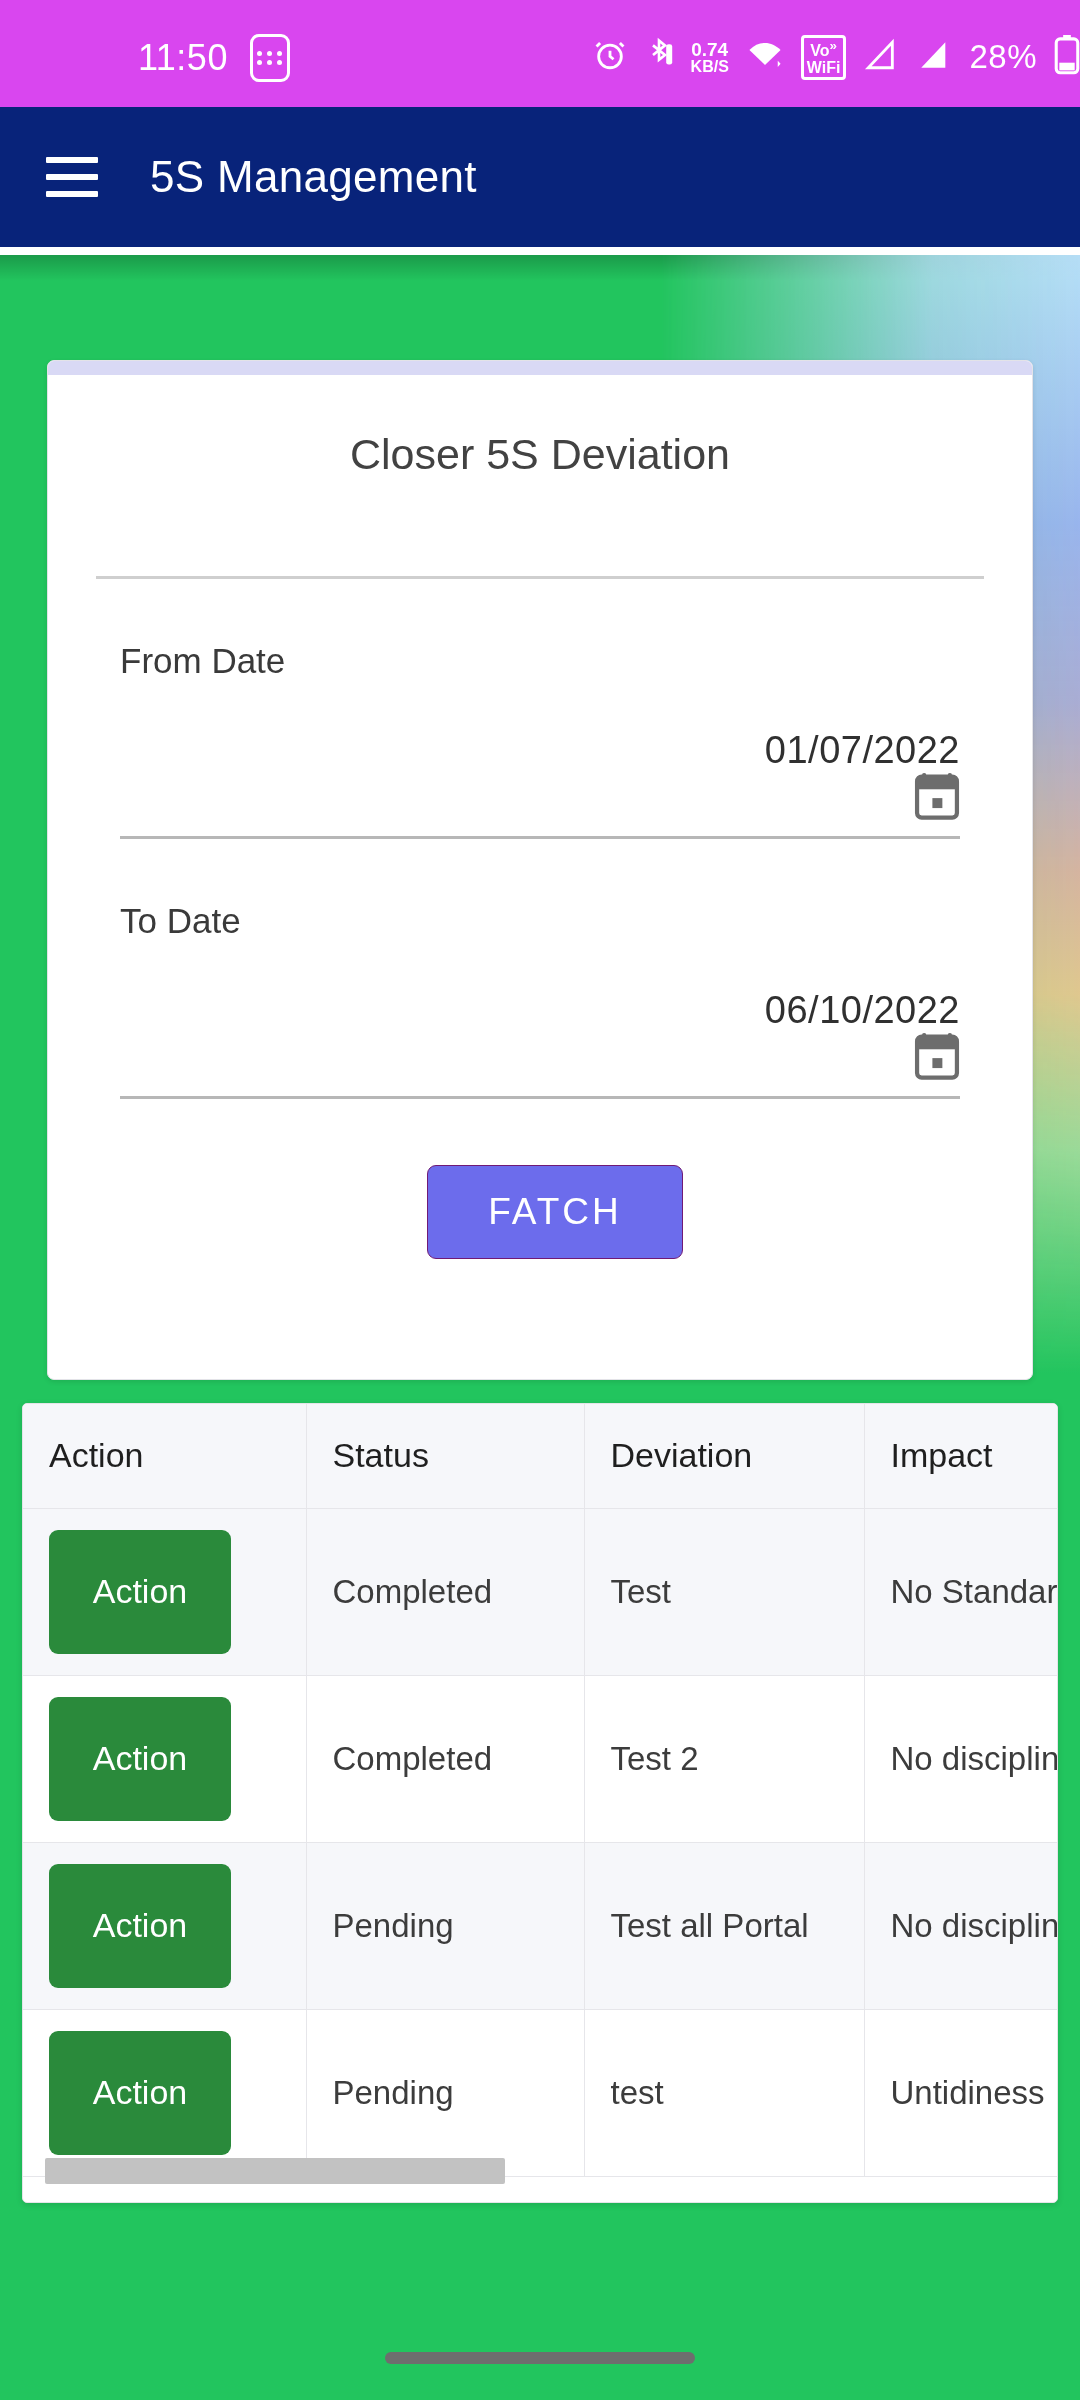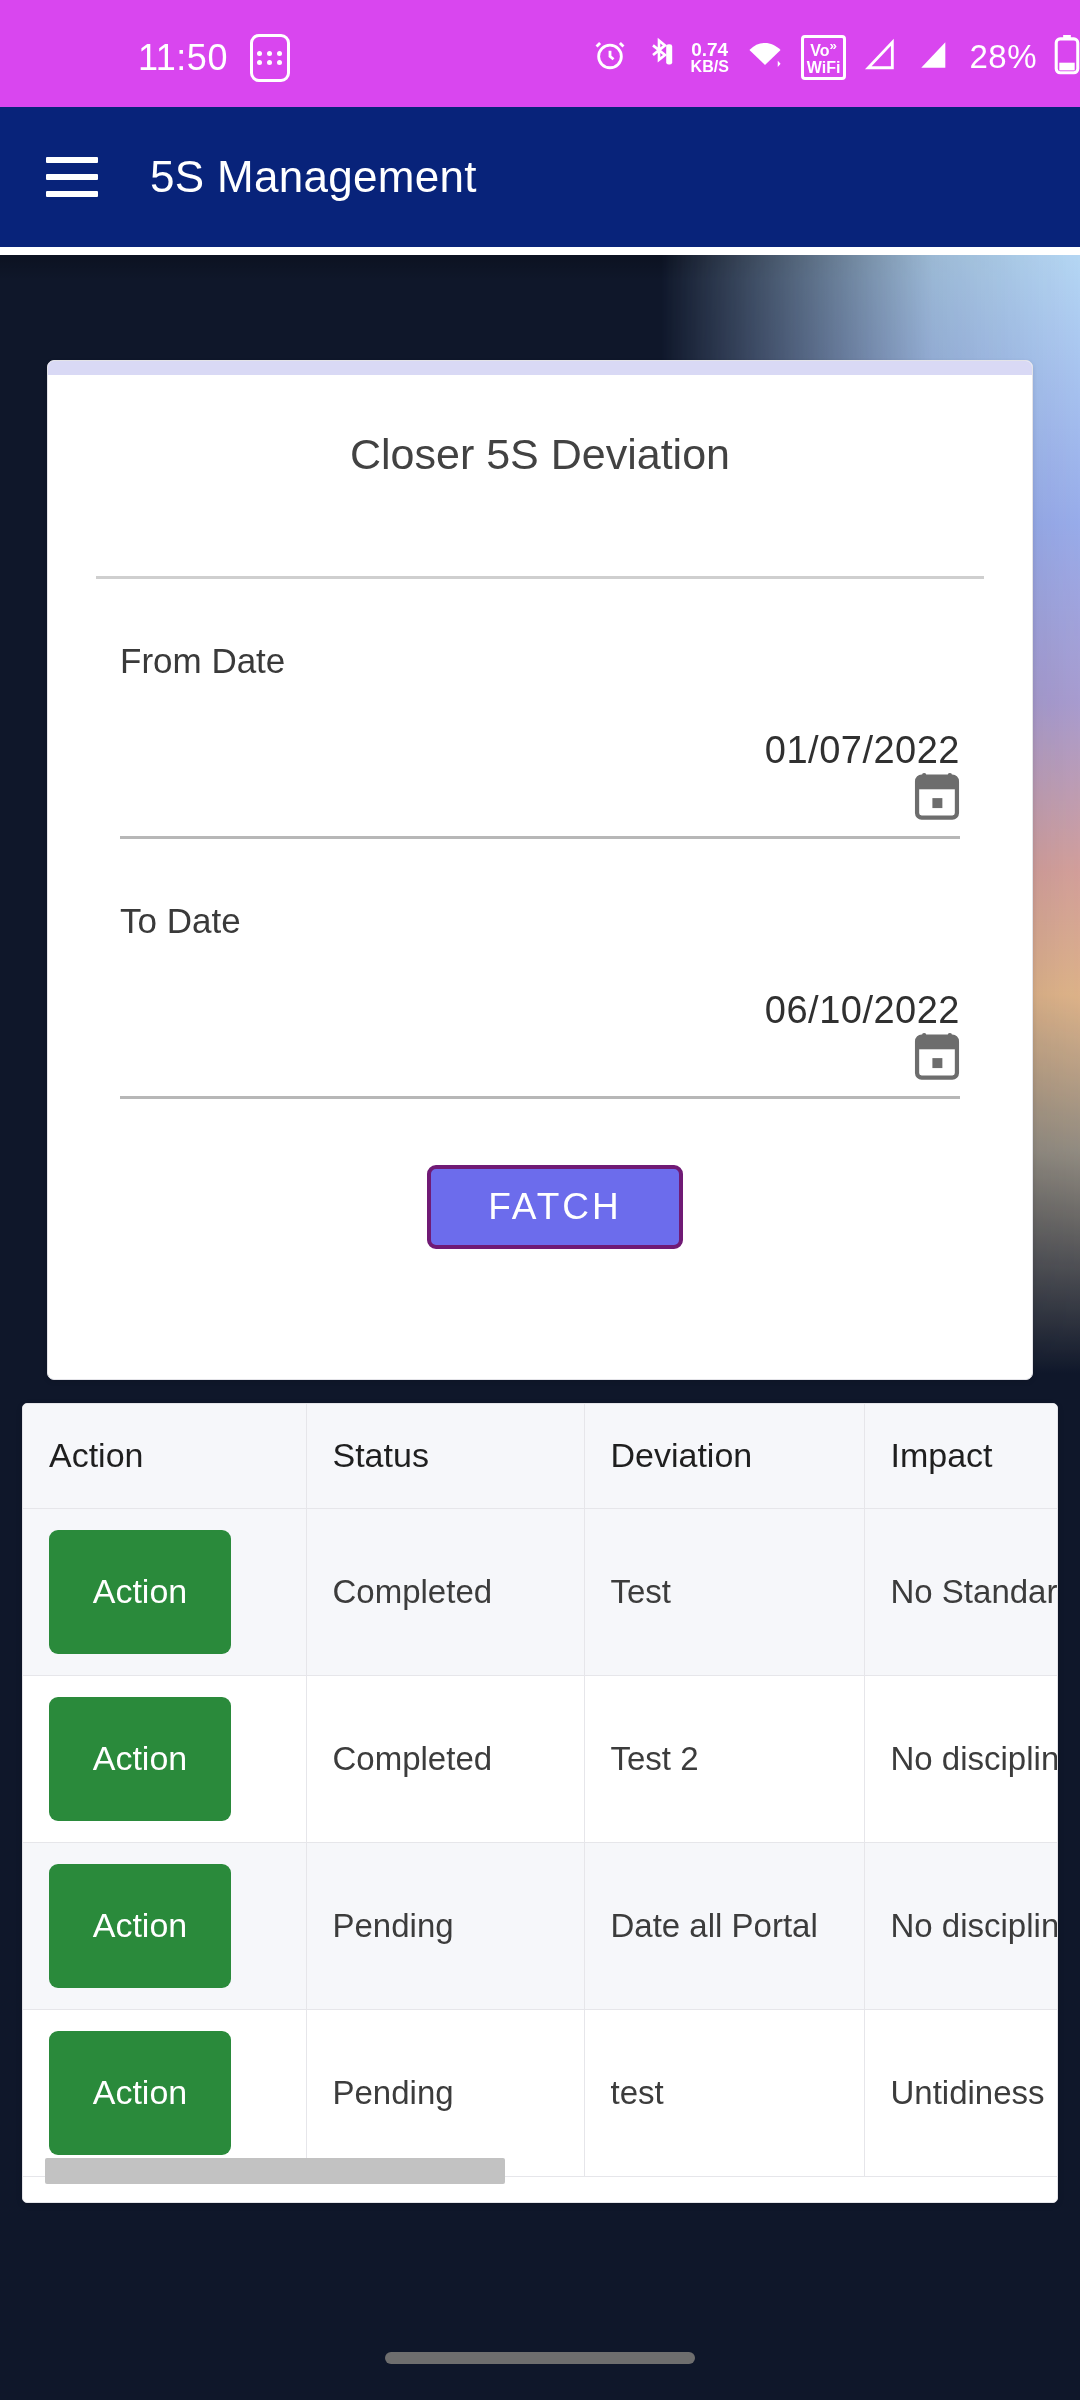--- a/index.html
+++ b/index.html
@@ -66,21 +66,21 @@
   }
   .hamburger span{ display:block; height:6px; background:#fff; border-radius:1px; }
   .appbar-title{
     margin-left:52px; font-size:44px; font-weight:400; letter-spacing:.3px;
   }
 
   
   .page{
     position:absolute; top:255px; left:0;
     width:1080px; height:2145px;
-    background:#0f172a;
+    background:#22c55e;
     overflow:hidden;
   }
   .bg-gradient{
     position:absolute; top:0; right:0;
     width:420px; height:1120px;
     background:
       linear-gradient(to bottom,
         rgba(190,225,255,0.95) 0%,
         rgba(160,180,245,0.95) 24%,
         rgba(185,170,225,0.90) 40%,
@@ -136,23 +136,23 @@
   .field-value{
     font-size:38px; color:#303030; letter-spacing:.5px;
   }
   .cal-icon{ margin-left:auto; margin-bottom:-2px; }
 
   .fatch-wrap{
     margin-top:66px;
     display:flex; justify-content:center;
   }
   .fatch-btn{
-    width:256px; height:84px;
+    width:256px; height:94px;
     background:#6c6cec;
-    border:4px solid #701a75;
+    border:1px solid #701a75;
     border-radius:9px;
     color:#ffffff;
     font-size:37px;
     letter-spacing:3px;
     font-family:"Liberation Sans", sans-serif;
     cursor:pointer;
     display:flex; align-items:center; justify-content:center;margin-left:30px;
   }
 
   
@@ -375,21 +375,21 @@
           </td>
           <td class="col-status">Completed</td>
           <td class="col-dev">Test 2</td>
           <td class="col-impact">No discipline</td>
         </tr>
         <tr class="odd">
           <td class="col-action">
             <button class="action-btn">Action</button>
           </td>
           <td class="col-status">Pending</td>
-          <td class="col-dev">Date all Portal</td>
+          <td class="col-dev">Test all Portal</td>
           <td class="col-impact">No discipline</td>
         </tr>
         <tr class="even">
           <td class="col-action">
             <button class="action-btn">Action</button>
           </td>
           <td class="col-status">Pending</td>
           <td class="col-dev">test</td>
           <td class="col-impact">Untidiness</td>
         </tr>

